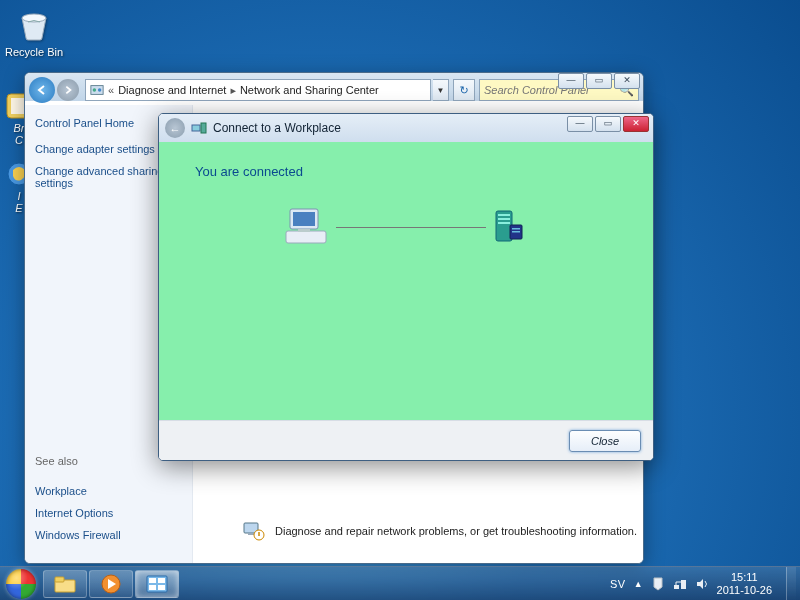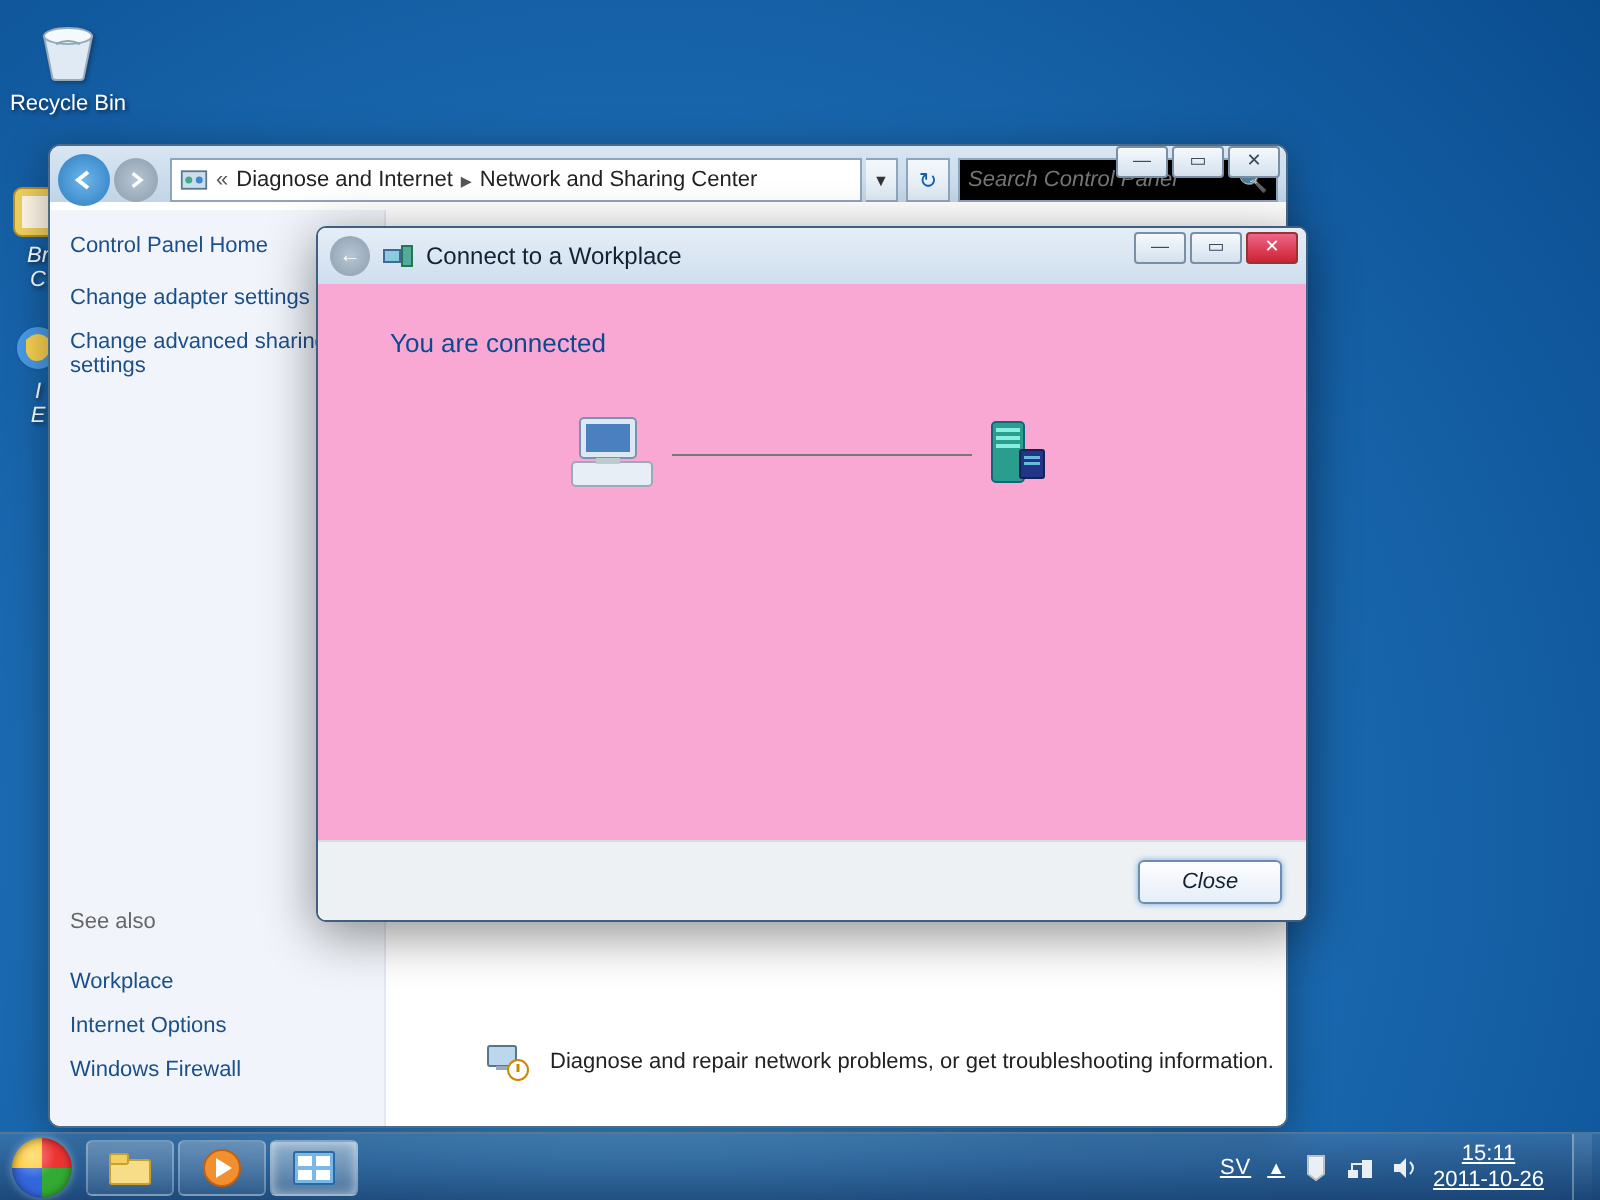--- a/index.html
+++ b/index.html
@@ -18,54 +18,54 @@
 .cp-titlebar-area { position: absolute; top: 0; left: 0; right: 0; height: 28px; background: linear-gradient(#d9e6f2,#c1d5e8); }
 .win-btn { width: 26px; height: 16px; border: 1px solid #7a8fa6; border-radius: 2px; background: linear-gradient(#f5f9fc,#d4e1ee); font-size: 9px; line-height: 13px; text-align: center; color: #3a4a5a; cursor: default; }
 .win-btn.close { background: linear-gradient(#e68,#c23); color:#fff; border-color:#933; }
 .cp-nav { position: absolute; top: 3px; left: 4px; right: 4px; height: 28px; display: flex; align-items: center; gap: 2px; }
 .nav-back { width: 26px; height: 26px; border-radius: 50%; background: radial-gradient(#6fb6ea,#2b7cc2); display:flex; align-items:center; justify-content:center; color:#fff; }
 .nav-fwd { width: 22px; height: 22px; border-radius: 50%; background: radial-gradient(#b8c6d4,#8a9bab); display:flex; align-items:center; justify-content:center; color:#eee; margin-right: 4px;}
 .addr { flex: 1; height: 22px; border: 1px solid #8fa5bb; background: #fff; display: flex; align-items: center; font-size: 11px; color: #222; padding: 0 4px; gap: 4px; }
 .addr .sep { color: #555; }
 .addr-dd { width: 16px; height: 22px; border:1px solid #8fa5bb; border-left:none; background: linear-gradient(#f4f8fc,#dde7f1); display:flex; align-items:center; justify-content:center; font-size:8px; color:#333;}
 .refresh { width: 22px; height: 22px; border:1px solid #8fa5bb; background: linear-gradient(#f4f8fc,#dde7f1); display:flex; align-items:center; justify-content:center; font-size:11px; color:#1560a8; margin-left:2px;}
-.search { width: 160px; height: 22px; border: 1px solid #8fa5bb; background:#000000; display:flex; align-items:center; padding:0 4px; margin-left:2px; }
+.search { width: 160px; height: 22px; border: 1px solid #8fa5bb; background:#fef9c3; display:flex; align-items:center; padding:0 4px; margin-left:2px; }
 .search input { border:none; outline:none; font-size:11px; font-style:italic; color:#888; width:100%; background:transparent; }
 .search .sicon { color:#2a6db5; font-size:12px; }
 .cp-body { position: absolute; top: 32px; left: 0; right: 0; bottom: 0; display: flex; }
 .cp-side { width: 168px; background: #f1f5fb; border-right: 1px solid #e3e9f1; padding: 12px 10px; font-size: 11px; display:flex; flex-direction:column; }
 .cp-side .home { color: #1b4f8a; margin-bottom: 14px; }
 .cp-side .link { color: #1b4f8a; margin-bottom: 10px; cursor: default; }
 .cp-side .spacer { flex:1; }
 .cp-side .seealso { color:#666; font-size:11px; margin-bottom:18px; }
 .cp-main { flex:1; background:#fff; position:relative; }
 .cp-main .trouble { position:absolute; left: 48px; bottom: 20px; font-size: 11px; color:#222; display:flex; align-items:center; gap:10px; }
 .cp-main .trouble .ticon { width:24px; height:24px; }
 
 
 .wizard { position: absolute; left: 158px; top: 113px; width: 496px; height: 348px; background:#fff; border: 1px solid #3e5f82; border-radius: 5px; box-shadow: 0 6px 26px rgba(0,0,0,.45); overflow:hidden; }
 .wiz-title { height: 28px; background: linear-gradient(#e5eef7,#cfdeee); display:flex; align-items:center; padding-left: 6px; position:relative; }
 .wiz-title .back-arr { width: 20px; height: 20px; border-radius:50%; background: radial-gradient(#b8c6d4,#8a9dae); display:flex; align-items:center; justify-content:center; color:#fff; font-size:11px; margin-right:6px;}
 .wiz-title .ticon { width:16px; height:16px; margin-right:6px; }
 .wiz-title .txt { font-size: 12px; color:#123; }
 .wiz-title .btns { position:absolute; right:4px; top:2px; display:flex; gap:2px;}
-.wiz-body { position:absolute; top:28px; left:0; right:0; bottom:40px; background:#f9a8d4; padding: 22px 36px; }
+.wiz-body { position:absolute; top:28px; left:0; right:0; bottom:40px; background:#86efac; padding: 22px 36px; }
 .wiz-body .status { color:#0a4a8f; font-size: 13px; margin-bottom: 26px; }
 .conn-graphic { display:flex; align-items:center; justify-content:center; gap:0; margin-top:10px;}
 .conn-graphic .line { width: 150px; height:1px; background:#777; margin: 0 2px; }
 .wiz-footer { position:absolute; bottom:0; left:0; right:0; height:40px; background:#eef1f4; border-top:1px solid #d7dde5; display:flex; align-items:center; justify-content:flex-end; padding-right:12px;}
 .wiz-footer .btn { min-width:72px; height:22px; border:1px solid #6a8db3; border-radius:3px; background: linear-gradient(#fdfeff,#e6eef8); font-size:11px; color:#123; display:flex; align-items:center; justify-content:center; box-shadow: 0 0 3px rgba(70,140,210,.7); font-style: italic; }
 
 
 .taskbar { position:absolute; left:0; right:0; bottom:0; height:34px; background: linear-gradient(rgba(90,130,170,.45), rgba(30,60,100,.7)); backdrop-filter: blur(2px); display:flex; align-items:center; border-top: 1px solid rgba(255,255,255,.25);}
 .start { width:42px; height:34px; display:flex; align-items:center; justify-content:center; }
 .start .orb { width:30px; height:30px; border-radius:50%; background: radial-gradient(circle at 35% 30%, #fff6, transparent 40%), conic-gradient(#e33 0 90deg,#3a3 90deg 180deg,#36d 180deg 270deg,#fc3 270deg 360deg); box-shadow: inset 0 0 4px rgba(0,0,0,.5), 0 0 4px rgba(255,255,255,.4); }
 .tb-btn { width:44px; height:28px; margin:0 1px; border-radius:3px; background: linear-gradient(rgba(255,255,255,.25),rgba(255,255,255,.08)); border:1px solid rgba(255,255,255,.25); display:flex; align-items:center; justify-content:center; }
 .tb-btn.active { background: linear-gradient(rgba(255,255,255,.45),rgba(255,255,255,.18)); box-shadow: inset 0 0 6px rgba(255,255,255,.6);}
-.tray { margin-left:auto; display:flex; align-items:center; gap:8px; padding-right:4px; color:#fff; font-size:10px;text-decoration:underline;}
+.tray { margin-left:auto; display:flex; align-items:center; gap:8px; padding-right:4px; color:#fff; font-size:10px;}
 .tray .lang { font-size:11px; letter-spacing:.5px; }
 .tray .tico { width:14px; height:14px; opacity:.9; }
 .tray .clock { text-align:center; line-height:1.15; font-size:11px; }
 .showdesk { width:10px; height:34px; border-left:1px solid rgba(255,255,255,.3); margin-left:6px; background: linear-gradient(rgba(255,255,255,.1),rgba(255,255,255,0));}
 svg { display:block; }
 </style>
 </head>
 <body>
 
 <div class="desktop">

